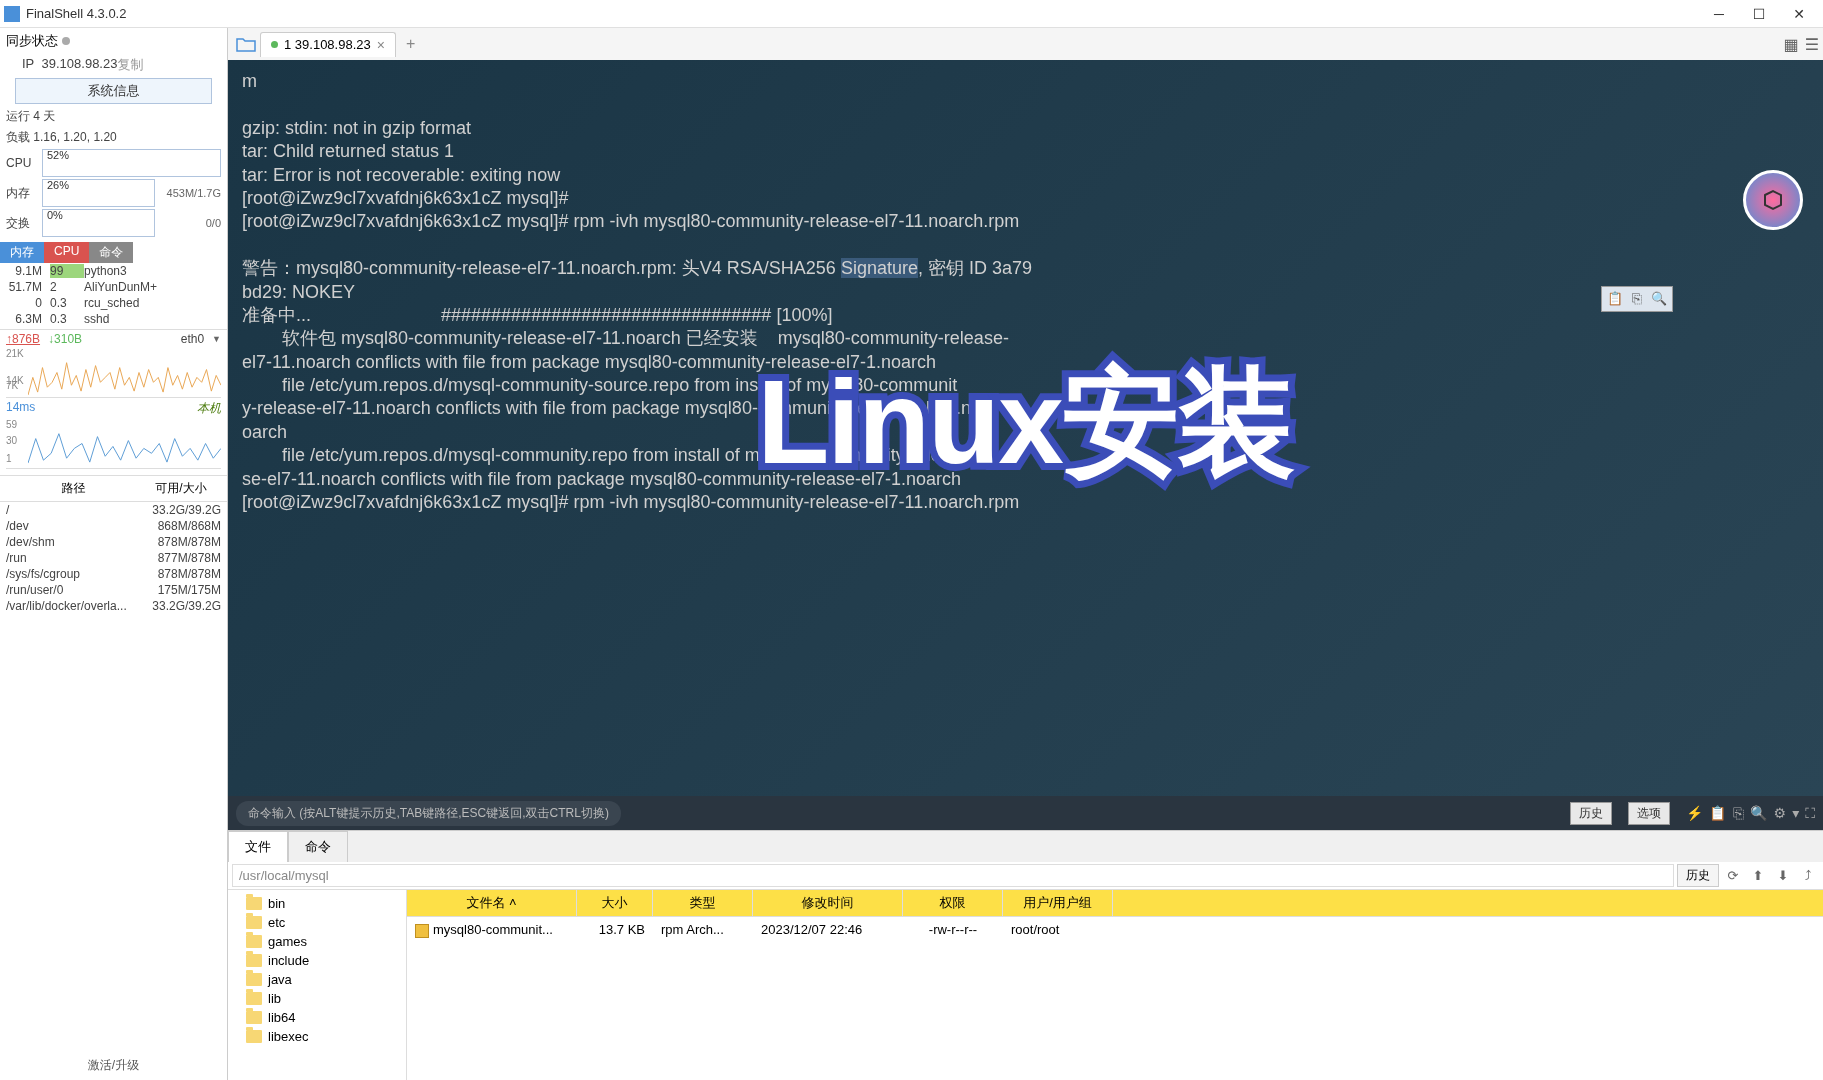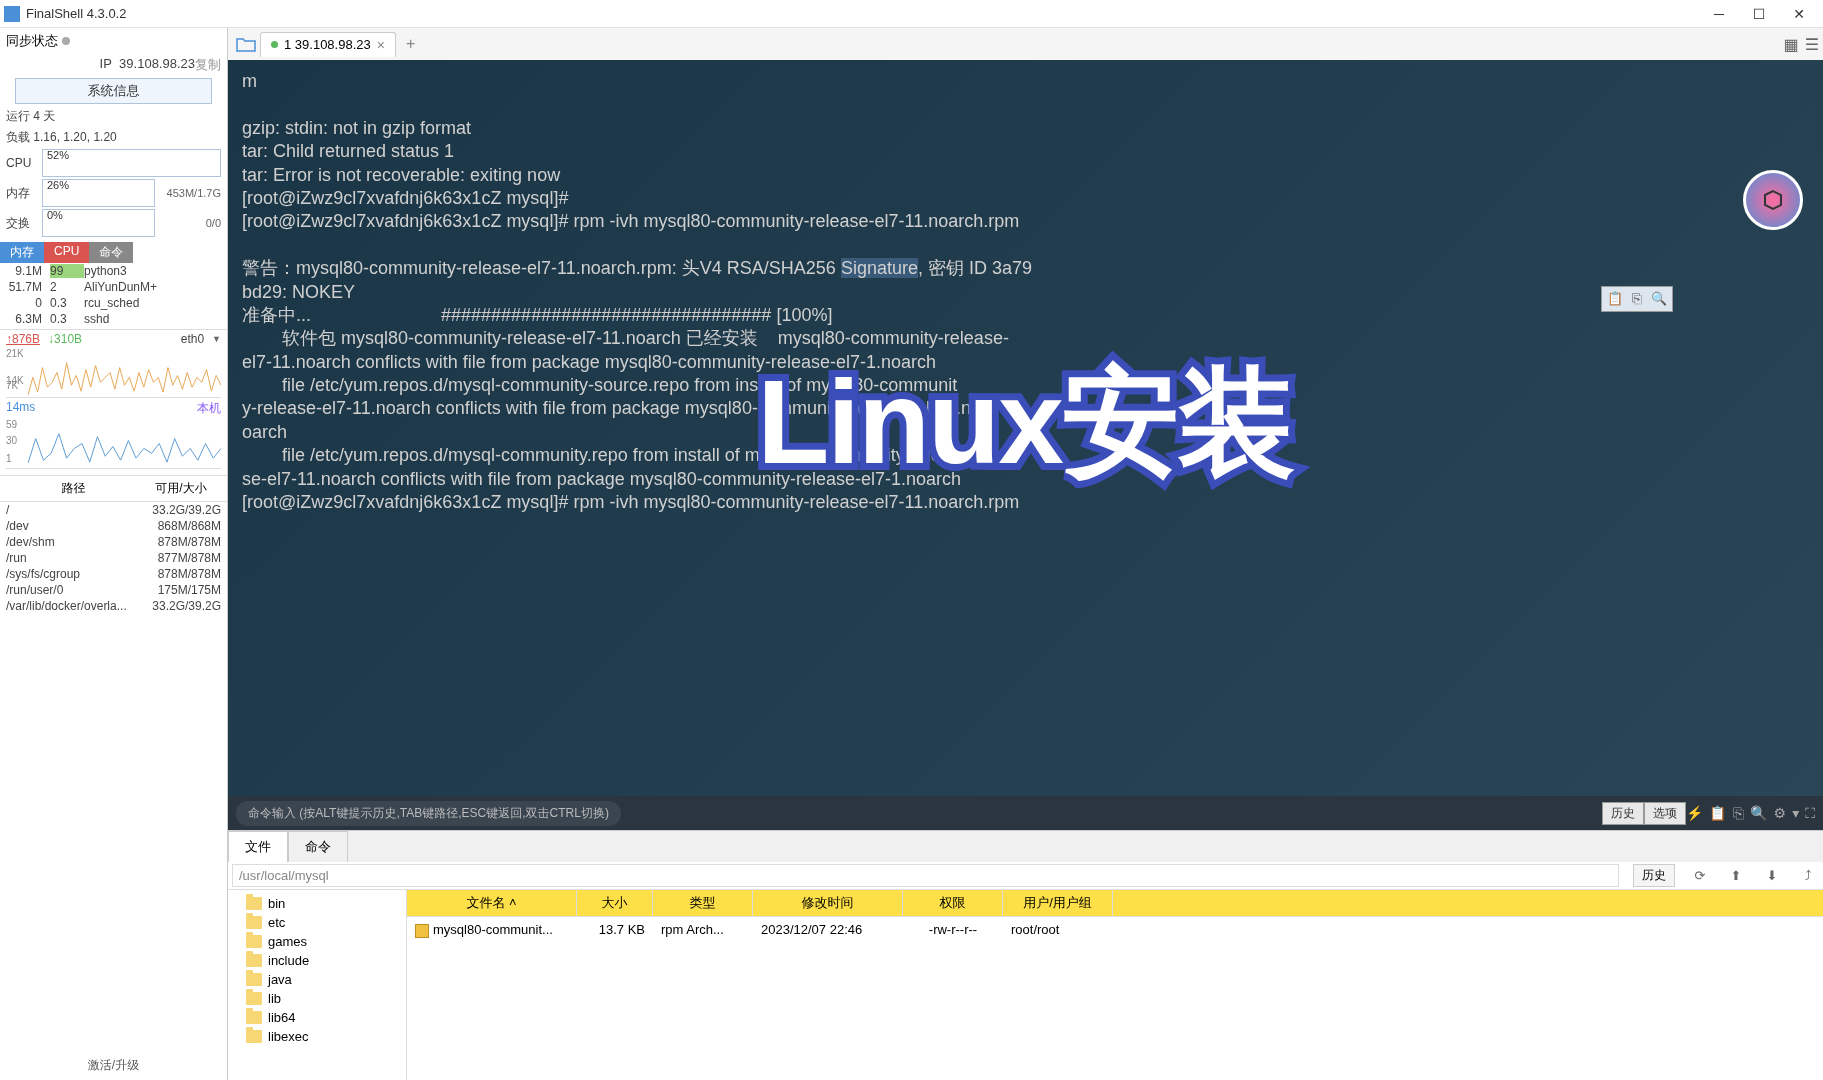--- a/index.html
+++ b/index.html
@@ -5,21 +5,21 @@
 * { margin: 0; padding: 0; box-sizing: border-box; font-family: "Microsoft YaHei", "Segoe UI", sans-serif; }
 body { width: 1823px; height: 1080px; background: #f5f5f5; overflow: hidden; font-size: 13px; }
 .titlebar { height: 28px; background: #fff; display: flex; align-items: center; padding: 0 4px; border-bottom: 1px solid #e0e0e0; }
 .titlebar .icon { width: 16px; height: 16px; background: #4a90d9; margin-right: 6px; }
 .titlebar .title { flex: 1; color: #333; font-size: 13px; }
 .titlebar .winbtn { width: 40px; height: 26px; display: flex; align-items: center; justify-content: center; color: #333; font-size: 14px; cursor: pointer; }
 .main { display: flex; height: calc(100% - 28px); }
 .sidebar { width: 228px; background: #fff; border-right: 1px solid #ccc; display: flex; flex-direction: column; overflow: hidden; }
 .syncrow { display: flex; align-items: center; padding: 4px 6px; }
 .syncdot { width: 8px; height: 8px; border-radius: 50%; background: #aaa; margin-left: 4px; }
-.iprow { display: flex; padding: 2px 6px; justify-content: flex-end; color: #444; }
+.iprow { display: flex; padding: 2px 22px; justify-content: flex-start; color: #444; }
 .iprow .copy { color: #999; }
 .sysbtn { border: 1px solid #b0c4de; background: #eef5fc; margin: 2px 15px; padding: 3px 0; text-align: center; color: #333; cursor: pointer; }
 .statline { padding: 2px 6px; color: #444; font-size: 12px; }
 .metrow { display: flex; align-items: center; padding: 1px 6px; gap: 6px; font-size: 12px; }
 .metrow .lbl { width: 30px; color: #444; }
 .metrow .bar { flex: 1; height: 28px; border: 1px solid #b0c4de; position: relative; background: #fff; }
 .metrow .bar .fill { height: 100%; }
 .metrow .bar .txt { position: absolute; left: 4px; top: -1px; font-size: 11px; color: #333; }
 .metrow .val { color: #666; font-size: 11px; min-width: 60px; text-align: right; }
 .tabhdr { display: flex; margin: 4px 0 0 0; font-size: 12px; }
@@ -31,21 +31,21 @@
 .proctbl .row .c3 { flex: 1; }
 .netrow { display: flex; padding: 2px 6px; font-size: 12px; align-items: center; gap: 8px; border-top: 1px solid #ddd; margin-top: 2px; }
 .netrow .up { color: #d9534f; text-decoration: underline; }
 .netrow .dn { color: #5cb85c; }
 .netrow .eth { margin-left: auto; color: #444; }
 .netrow .dd { font-size: 9px; color: #666; }
 .minichart { height: 50px; margin: 0 6px; position: relative; border-bottom: 1px solid #ddd; }
 .minichart .yl { position: absolute; left: 0; font-size: 10px; color: #888; }
 .minichart svg { position: absolute; left: 22px; right: 0; top: 0; height: 100%; width: calc(100% - 22px); }
 .latencyrow { display: flex; padding: 2px 6px; font-size: 12px; justify-content: space-between; color: #4a90d9; }
-.latencyrow .host { color: #8b5cf6; }
+.latencyrow .host { color: #4d7c0f; font-style: italic; }
 .diskhdr { display: flex; padding: 4px 6px; font-size: 12px; border-bottom: 1px solid #ddd; border-top: 1px solid #ddd; margin-top: 6px; }
 .diskhdr .c1 { flex: 1; text-align: center; }
 .diskhdr .c2 { width: 80px; text-align: center; }
 .disktbl .row { display: flex; padding: 1px 6px; font-size: 12px; color: #444; }
 .disktbl .row .c1 { flex: 1; overflow: hidden; text-overflow: ellipsis; white-space: nowrap; }
 .disktbl .row .c2 { width: 80px; text-align: right; }
 .activate { text-align: center; padding: 6px; font-size: 12px; color: #555; margin-top: auto; }
 .rightpane { flex: 1; display: flex; flex-direction: column; background: #fff; }
 .tabbar { height: 32px; display: flex; align-items: center; padding: 0 4px; background: #f5f5f5; }
 .tabbar .folder { width: 28px; height: 24px; display: flex; align-items: center; justify-content: center; color: #4a90d9; cursor: pointer; }
@@ -56,32 +56,32 @@
 .tabbar .viewbtns { margin-left: auto; display: flex; gap: 6px; color: #666; }
 .tabbar .viewbtns span { cursor: pointer; font-size: 16px; }
 .terminal { flex: 1; background: #1c3a4a; background: linear-gradient(135deg, #1a3545 0%, #2a4555 100%); color: #d0d0d0; font-family: "Consolas", monospace; font-size: 18px; padding: 10px 14px; position: relative; overflow: hidden; line-height: 1.3; }
 .terminal .line { white-space: pre-wrap; }
 .terminal .highlight { background: #3a5a7a; }
 .terminal .badge { position: absolute; right: 20px; top: 110px; width: 60px; height: 60px; border-radius: 50%; border: 3px solid #fff; background: radial-gradient(circle, #ff6b9d, #4a90d9); display: flex; align-items: center; justify-content: center; }
 .terminal .ctxmenu { position: absolute; right: 150px; top: 226px; background: #dde5ee; border: 1px solid #999; padding: 3px; display: flex; gap: 2px; }
 .terminal .ctxmenu span { width: 20px; height: 18px; display: flex; align-items: center; justify-content: center; color: #555; font-size: 13px; cursor: pointer; }
 .overlay { position: absolute; top: 50%; left: 50%; transform: translate(-50%, -54%); text-align: center; pointer-events: none; }
 .overlay .otext { font-size: 118px; font-weight: 900; color: #fff; -webkit-text-stroke: 14px #3b4db8; text-stroke: 14px #3b4db8; paint-order: stroke fill; line-height: 1.06; font-family: "Microsoft YaHei", sans-serif; letter-spacing: -2px; }
-.cmdbar { height: 34px; background: #2a3540; display: flex; align-items: center; padding: 0 8px; gap: 0; }
+.cmdbar { height: 34px; background: #2a3540; display: flex; align-items: center; padding: 0 8px; gap: 16px; }
 .cmdbar .hint { background: #3a4550; color: #bbb; padding: 4px 12px; border-radius: 12px; font-size: 12px; flex-shrink: 0; }
 .cmdbar .spacer { flex: 1; }
 .cmdbar .btn { background: #e8e8e8; color: #333; padding: 2px 8px; font-size: 12px; border: 1px solid #999; cursor: pointer; }
 .cmdbar .icons { display: flex; gap: 6px; color: #aaa; align-items: center; }
 .cmdbar .icons span { cursor: pointer; font-size: 14px; }
 .cmdbar .icons .bolt { color: #7fff00; }
 .filepane { height: 250px; display: flex; flex-direction: column; border-top: 1px solid #ccc; }
 .filetabs { display: flex; background: #f0f0f0; }
 .filetabs .ftab { padding: 6px 16px; border: 1px solid #ccc; border-bottom: none; background: #fff; font-size: 13px; cursor: pointer; }
 .filetabs .ftab.inactive { background: #f0f0f0; }
-.pathbar { display: flex; align-items: center; padding: 2px 4px; gap: 14px; border-bottom: 1px solid #ddd; }
+.pathbar { display: flex; align-items: center; padding: 2px 4px; gap: 3px; border-bottom: 1px solid #ddd; }
 .pathbar .path { flex: 1; padding: 3px 6px; color: #888; border: 1px solid #ddd; font-size: 13px; }
 .pathbar .pbtn { padding: 2px 8px; border: 1px solid #ccc; background: #f5f5f5; font-size: 12px; cursor: pointer; }
 .pathbar .picon { width: 22px; height: 22px; display: flex; align-items: center; justify-content: center; color: #666; cursor: pointer; }
 .filecontent { flex: 1; display: flex; overflow: hidden; }
 .dirtree { width: 178px; padding: 4px 0; overflow-y: auto; font-size: 13px; }
 .dirtree .ditem { display: flex; align-items: center; padding: 2px 18px; gap: 6px; cursor: pointer; }
 .dirtree .ditem .ficon { width: 16px; height: 13px; background: #f7d774; border-radius: 1px; position: relative; }
 .dirtree .ditem .ficon::before { content: ''; position: absolute; top: -3px; left: 0; width: 7px; height: 3px; background: #f7d774; border-radius: 1px 1px 0 0; }
 .filetable { flex: 1; border-left: 1px solid #ddd; font-size: 13px; }
 .filetable .fhdr { display: flex; background: #fde047; border-bottom: 1px solid #ddd; }

